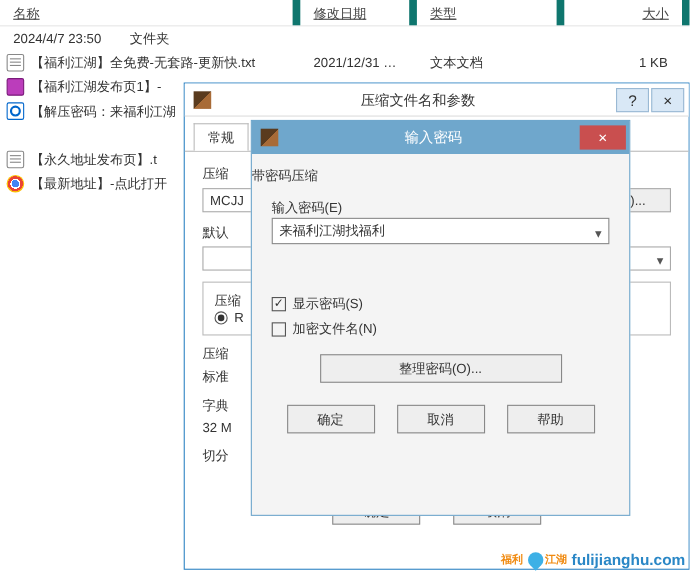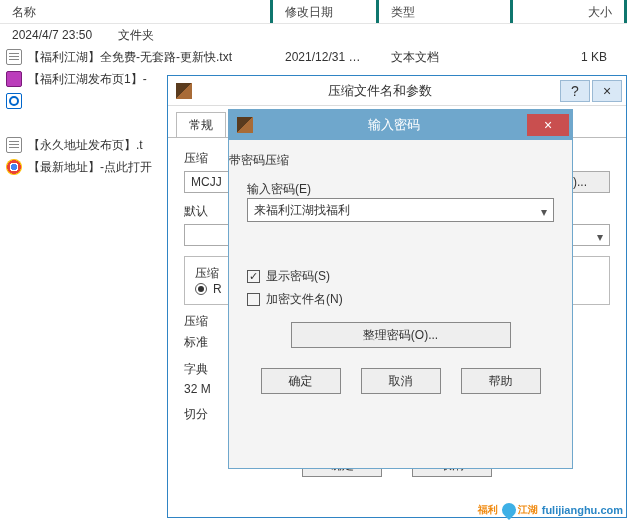--- a/index.html
+++ b/index.html
@@ -1,20 +1,20 @@
 <!DOCTYPE html>
 <html><head>
 <meta charset="utf-8">
 <style>
   * { box-sizing: border-box; font-family: "Microsoft YaHei", "微软雅黑", sans-serif; }
   body { margin: 0; width: 627px; height: 523px; background: #fff; font-size: 12px; color: #333; position: relative; overflow: hidden; }
 
   
   .list-header { display: flex; border-bottom: 1px solid #e5e5e5; background: #fff; height: 24px; line-height: 24px; color: #444; }
-  .list-header .col { padding: 0 12px; border-right: 3px solid #0f766e; }
+  .list-header .col { padding: 0 12px; border-right: 7px solid #0f766e; text-decoration: underline; }
   .col-name { width: 273px; }
   .col-date { width: 106px; }
   .col-type { width: 134px; }
   .col-size { flex: 1; text-align: right; padding-right: 20px; }
 
   
   .file-row { display: flex; height: 22px; line-height: 22px; }
   .file-row .cell { padding: 0 12px; overflow: hidden; white-space: nowrap; text-overflow: ellipsis; }
   .file-row .c-name { width: 273px; padding-left: 6px; display: flex; align-items: center; }
   .file-row .c-date { width: 106px; }
@@ -74,21 +74,21 @@
 
   .organize { width: 220px; height: 26px; margin: 14px auto 0; border: 1px solid #888; background: #eee; text-align: center; line-height: 24px; display: block; }
 
   .dlg2-btns { display: flex; justify-content: center; gap: 20px; padding: 16px 0 12px; }
   .dlg2-btns .b { width: 80px; height: 26px; border: 1px solid #888; background: #eee; text-align: center; line-height: 24px; }
 
   
   .wm { position: absolute; right: 4px; bottom: 6px; font-size: 12px; font-weight: bold; display: flex; align-items: center; }
   .wm .cn { color: #f08a10; font-size: 10px; margin-right: 2px; }
   .wm .pin { width: 14px; height: 14px; background: #3db0e6; border-radius: 50% 50% 50% 0; transform: rotate(-45deg); margin: 0 2px; }
-  .wm .dom { color: #2a87c6; font-size: 11px; }
+  .wm .dom { color: #2a87c6; font-size: 14px; }
 </style>
 </head>
 <body>
 
 <div class="list-header">
   <div class="col col-name">名称</div>
   <div class="col col-date">修改日期</div>
   <div class="col col-type">类型</div>
   <div class="col col-size">大小</div>
 </div>
@@ -113,20 +113,21 @@
         <span class="file-icon ic-rar"></span>
         <span>【福利江湖发布页1】-</span>
       </div>
       <div class="cell c-date"></div>
       <div class="cell c-type"></div>
       <div class="cell c-size"></div>
     </div>
     <div class="file-row">
       <div class="cell c-name">
         <span class="file-icon ic-url"></span>
+        <span>【解压密码：来福利江湖</span>
       </div>
       <div class="cell c-date"></div>
       <div class="cell c-type"></div>
       <div class="cell c-size"></div>
     </div>
     <div class="file-row">
       <div class="cell c-date"></div>
       <div class="cell c-type"></div>
       <div class="cell c-size"></div>
     </div>

